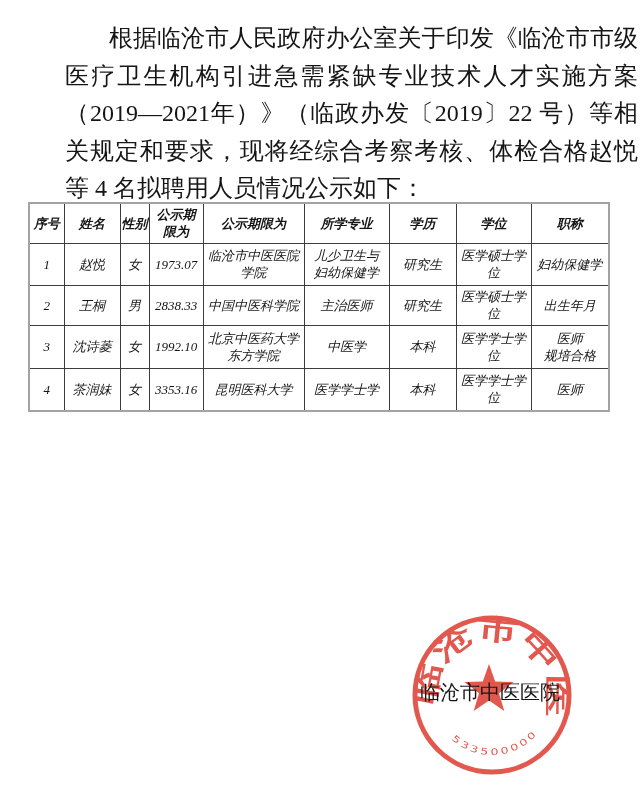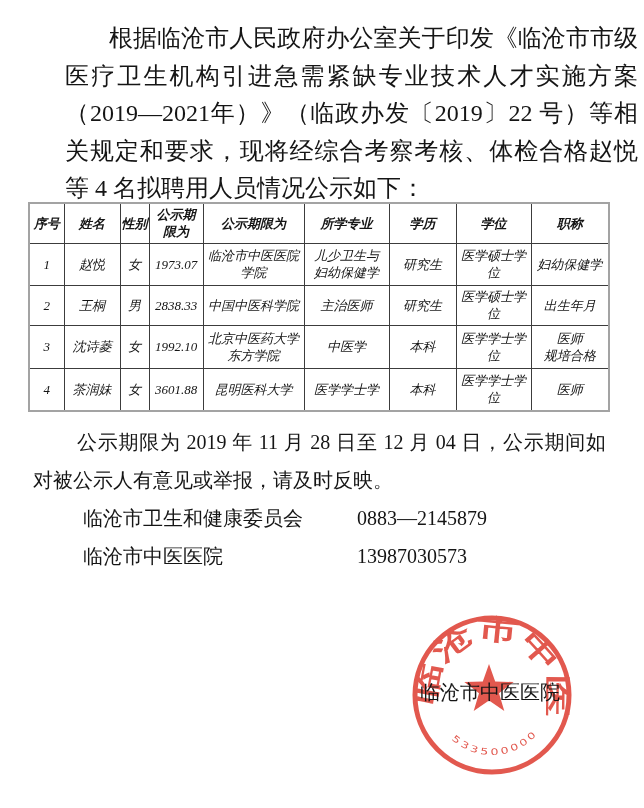--- a/index.html
+++ b/index.html
@@ -132,41 +132,32 @@
         <td>本科</td>
         <td class="col-degree">医学学士学
 位</td>
         <td>医师
 规培合格</td>
       </tr>
       <tr class="r3">
         <td>4</td>
         <td>茶润妹</td>
         <td>女</td>
-        <td>3601.88</td>
+        <td>3353.16</td>
         <td>昆明医科大学</td>
         <td>医学学士学</td>
         <td>本科</td>
         <td class="col-degree">医学学士学
 位</td>
         <td>医师</td>
       </tr>
     </tbody>
       </table>
   </div>
 
-  <div class="lower">
-    <p class="notice">公示期限为 2019 年 11 月 28 日至 12 月 04 日，公示期间如对被公示人有意见或举报，请及时反映。</p>
-    <div class="contact-line">
-      <span class="contact-org">临沧市卫生和健康委员会</span><span>0883—2145879</span>
-    </div>
-    <div class="contact-line">
-      <span class="contact-org">临沧市中医医院</span><span>13987030573</span>
-    </div>
-  </div>
 
   <svg class="seal" viewBox="0 0 170 170" xmlns="http://www.w3.org/2000/svg">
     <g opacity="0.82">
       <circle cx="85" cy="85" r="77" fill="none" stroke="#dc3428" stroke-width="5"></circle>
       <polygon fill="#dc3428" points="82,54 88.2,71.5 106.7,72 92,83.2 97.3,101 82,90.5 66.7,101 72,83.2 57.3,72 75.8,71.5"></polygon>
       <defs>
         <path id="arcTop" d="M 34.2 108.7 A 56 56 0 1 1 135.8 108.7" fill="none"></path>
         <path id="arcBottom" d="M 39 123.6 A 60 60 0 0 0 131 123.6" fill="none"></path>
       </defs>
       <text fill="#dc3428" font-size="27" font-weight="bold" font-family="'Liberation Serif','DejaVu Serif',serif" transform="rotate(10 85 85)">

